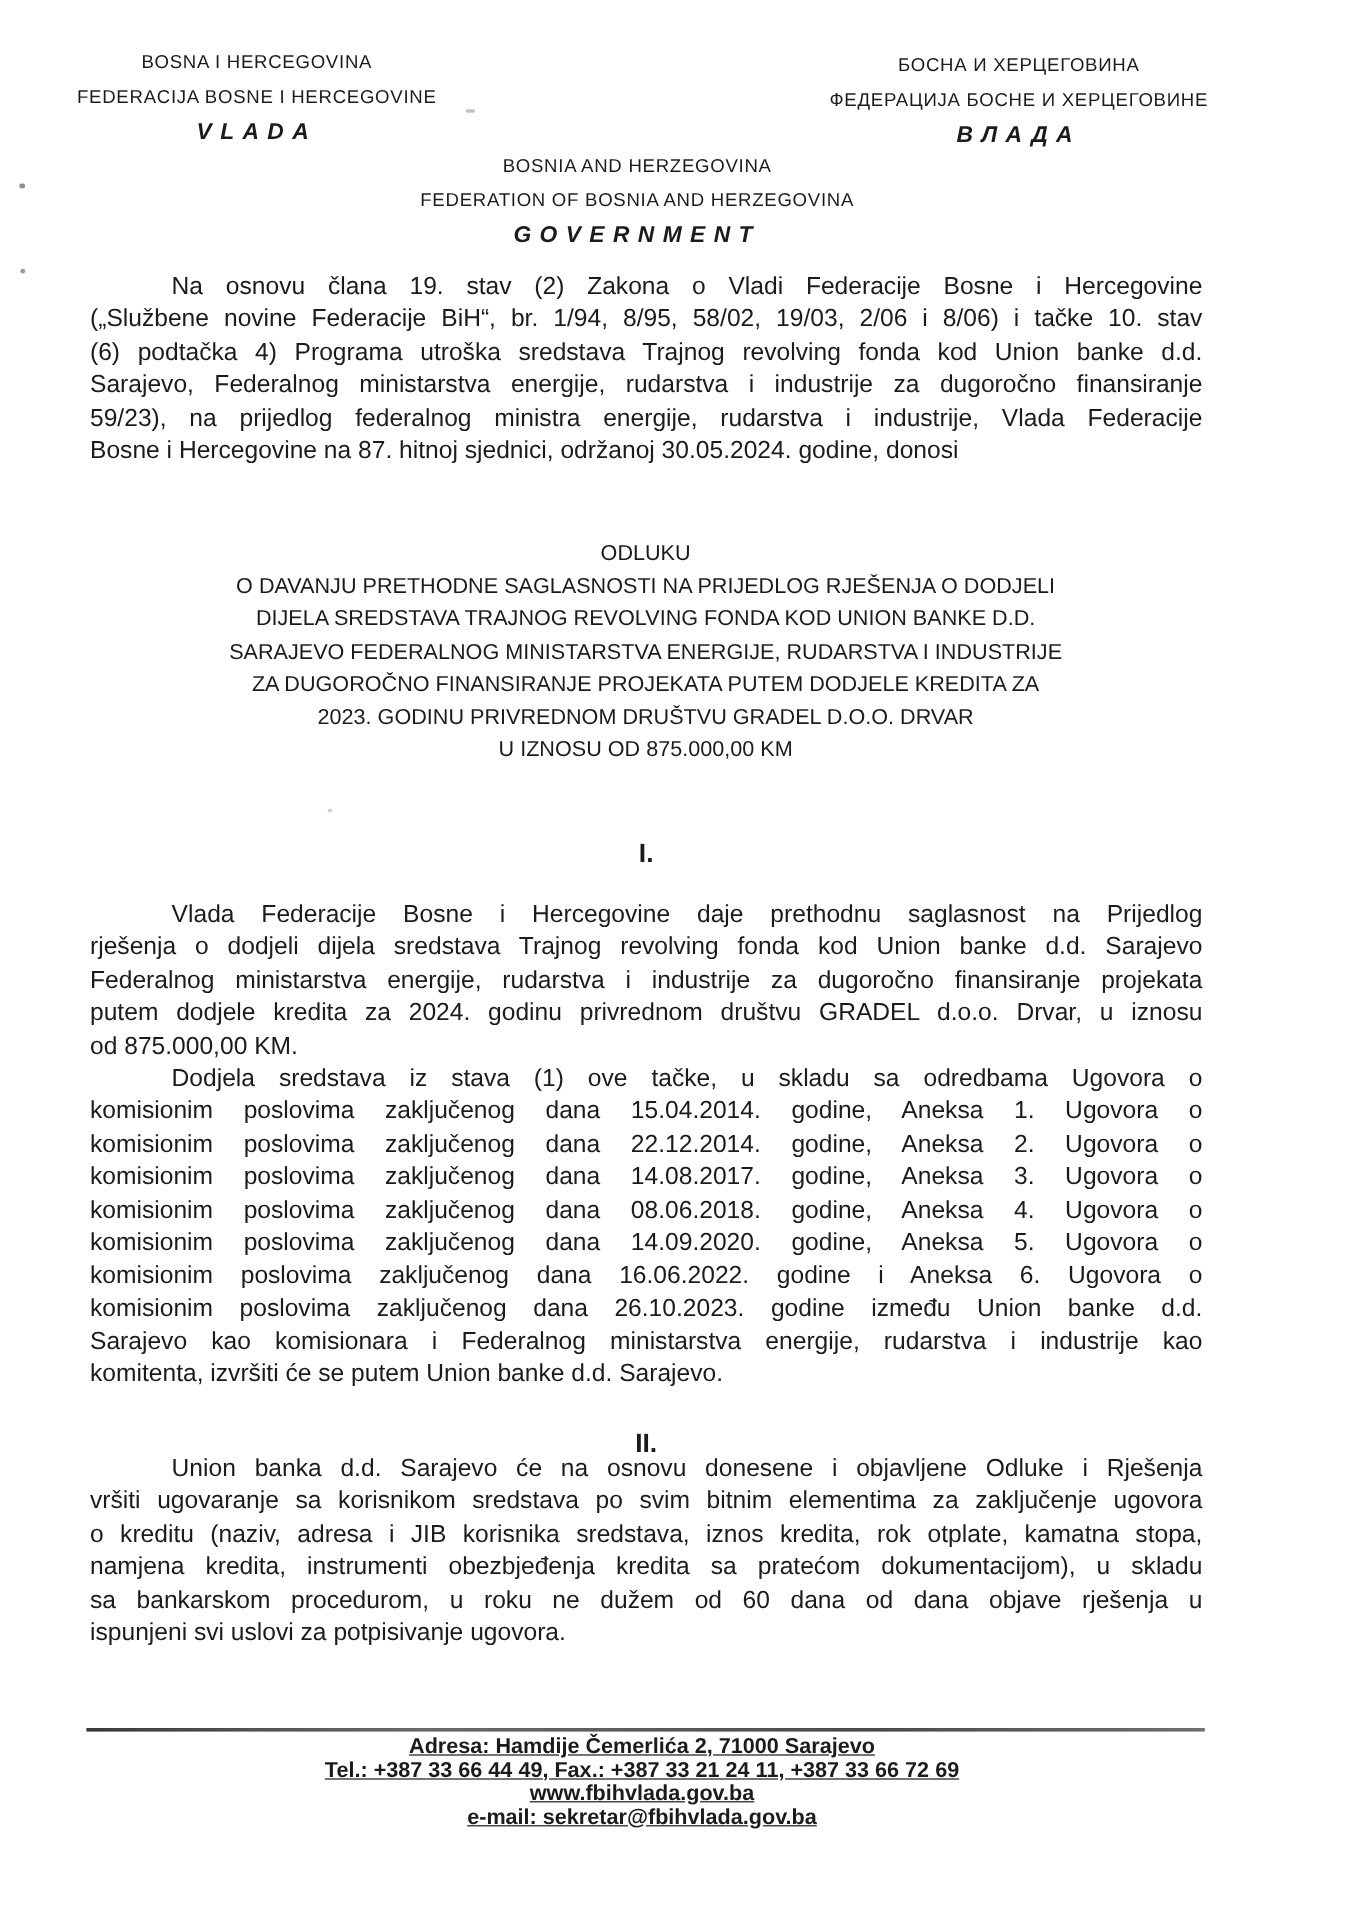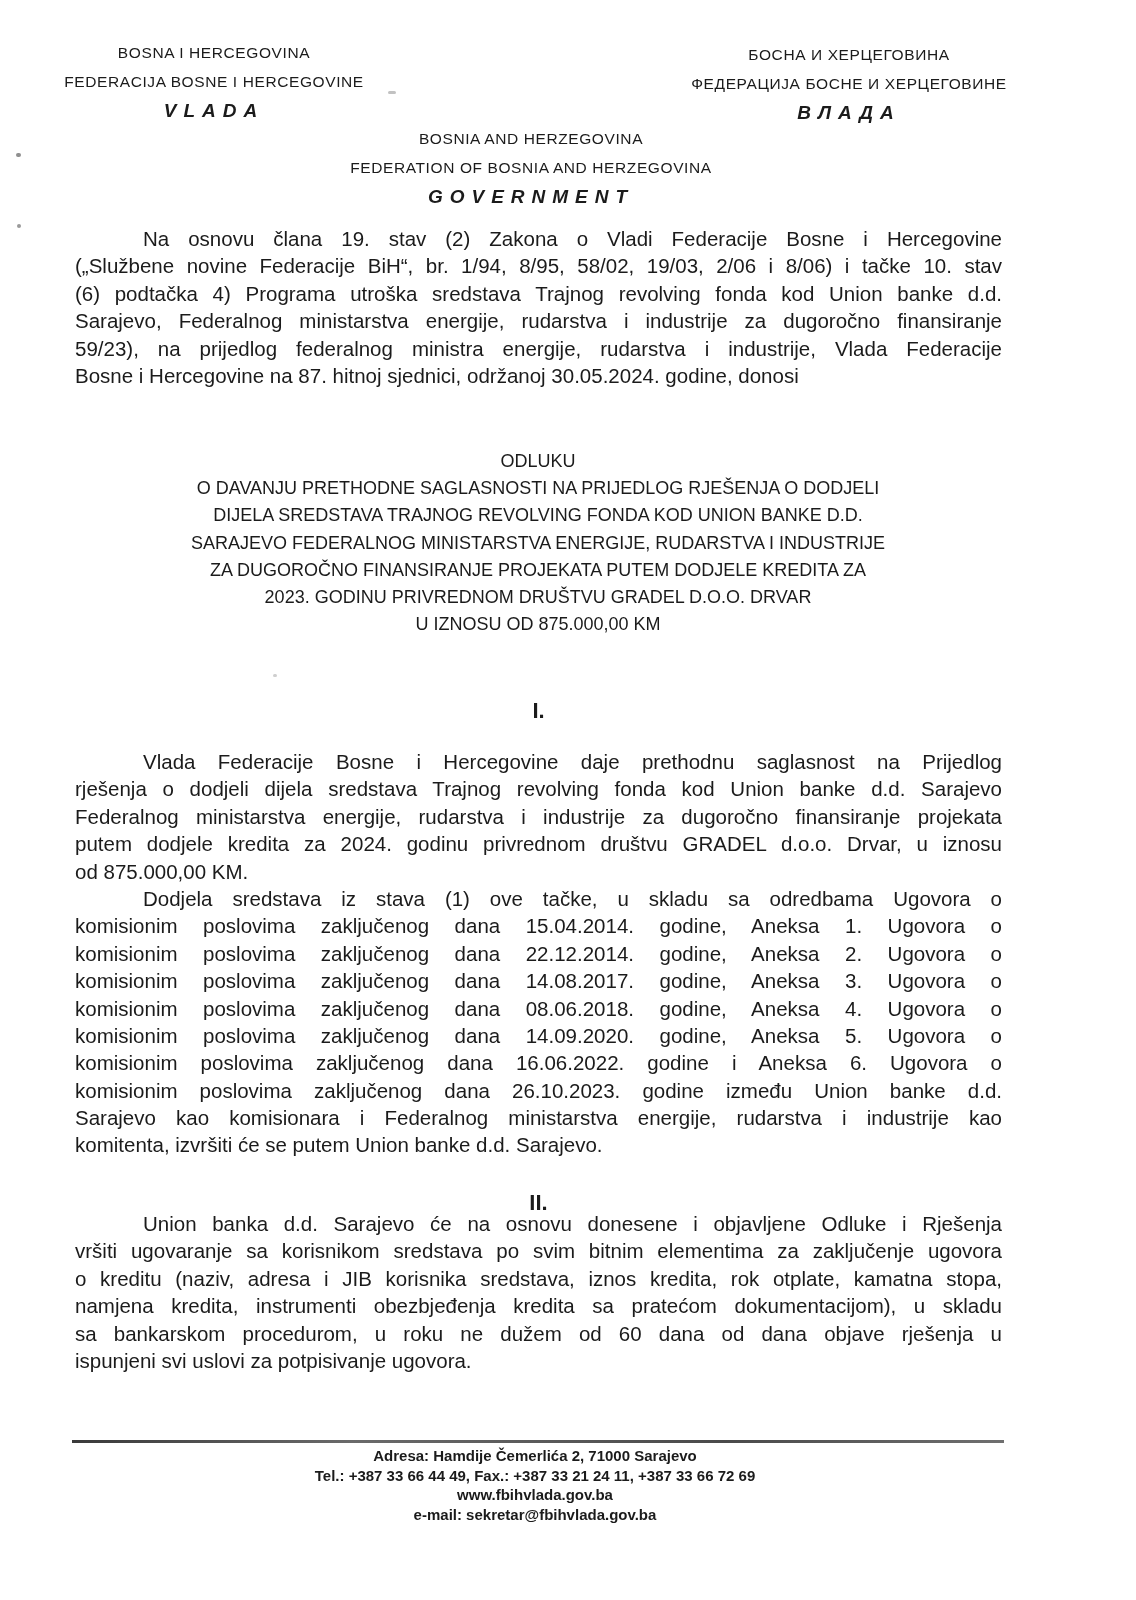--- a/index.html
+++ b/index.html
@@ -75,24 +75,25 @@
 
   
   .footer-rule {
     position: absolute;
     left: 72px; top: 1440px;
     width: 932px; height: 3px;
     background: linear-gradient(90deg, #3a3a3a, #6a6a6a 30%, #4a4a4a 70%, #6f6f6f);
   }
   .footer { position: absolute; left: 0px; top: 1446px; width: 1070px; text-align: center; }
   .footer-line {
-    font-size: 15px;
+    font-size: 18px;
     font-weight: bold;
     line-height: 19.5px;
     white-space: nowrap;
+    text-decoration: underline;
   }
 
   
   .speck { position: absolute; background: #8f8f8f; border-radius: 2px; }
   .speck.s1 { left: 16px;  top: 153px; width: 5px; height: 4px; }
   .speck.s2 { left: 17px;  top: 224px; width: 4px; height: 4px; background: #9a9a9a; }
   .speck.s3 { left: 388px; top: 91px;  width: 8px; height: 3px; background: #c2c2c2; }
   .speck.s4 { left: 273px; top: 674px; width: 4px; height: 3px; background: #cfcfcf; }
 </style>
 </head>

